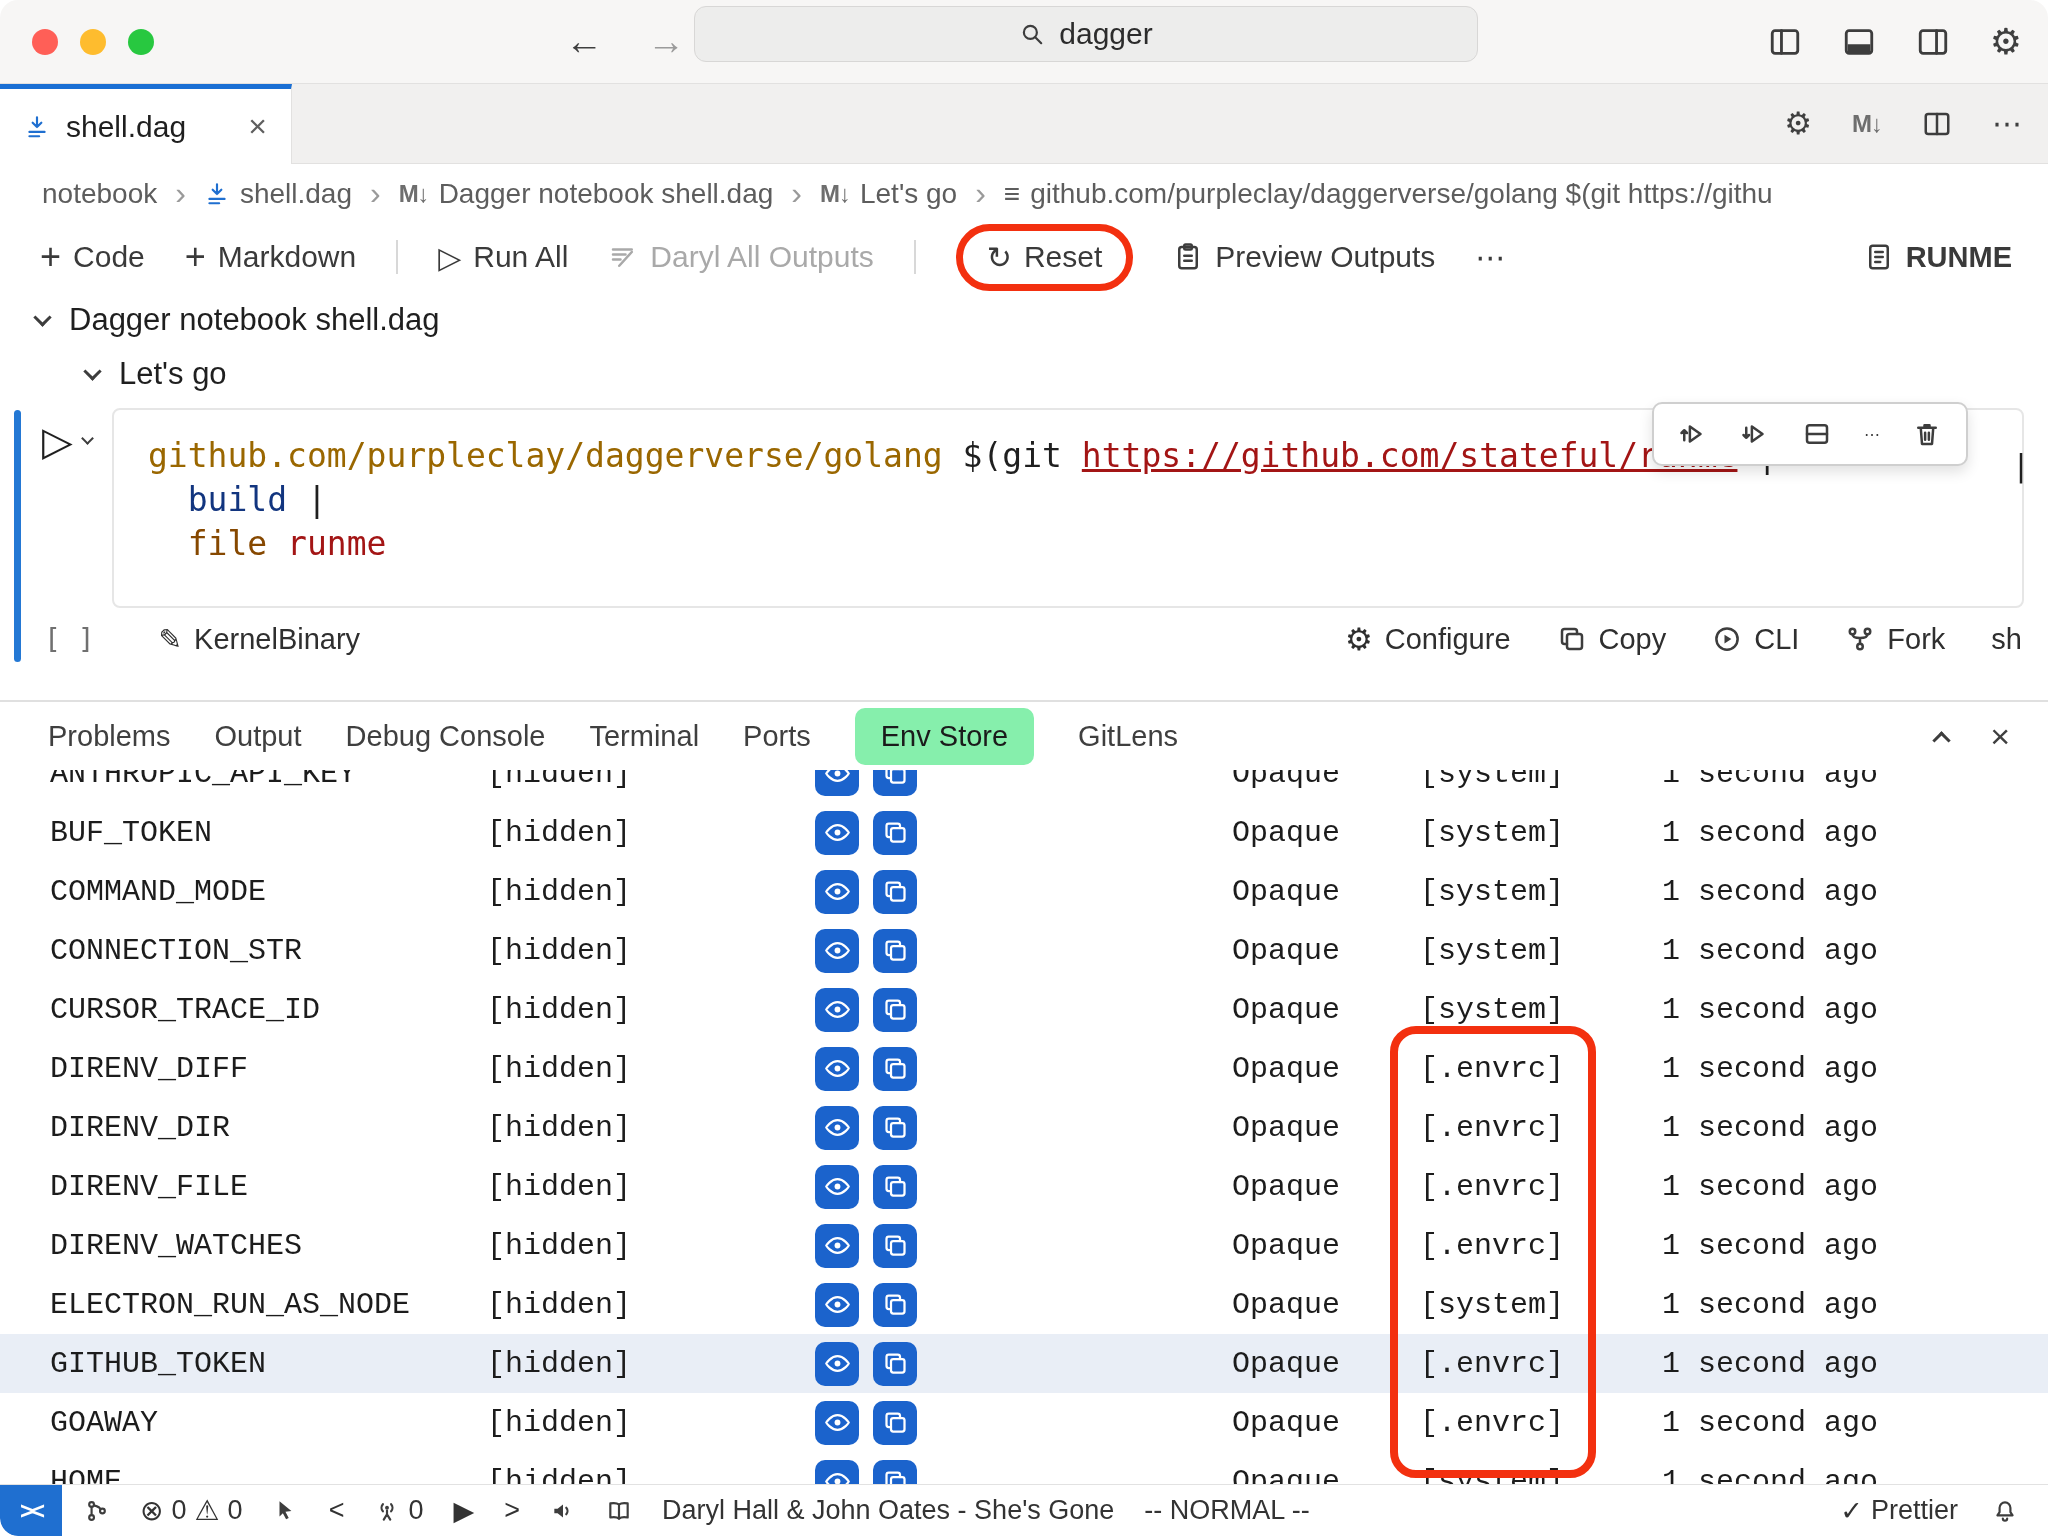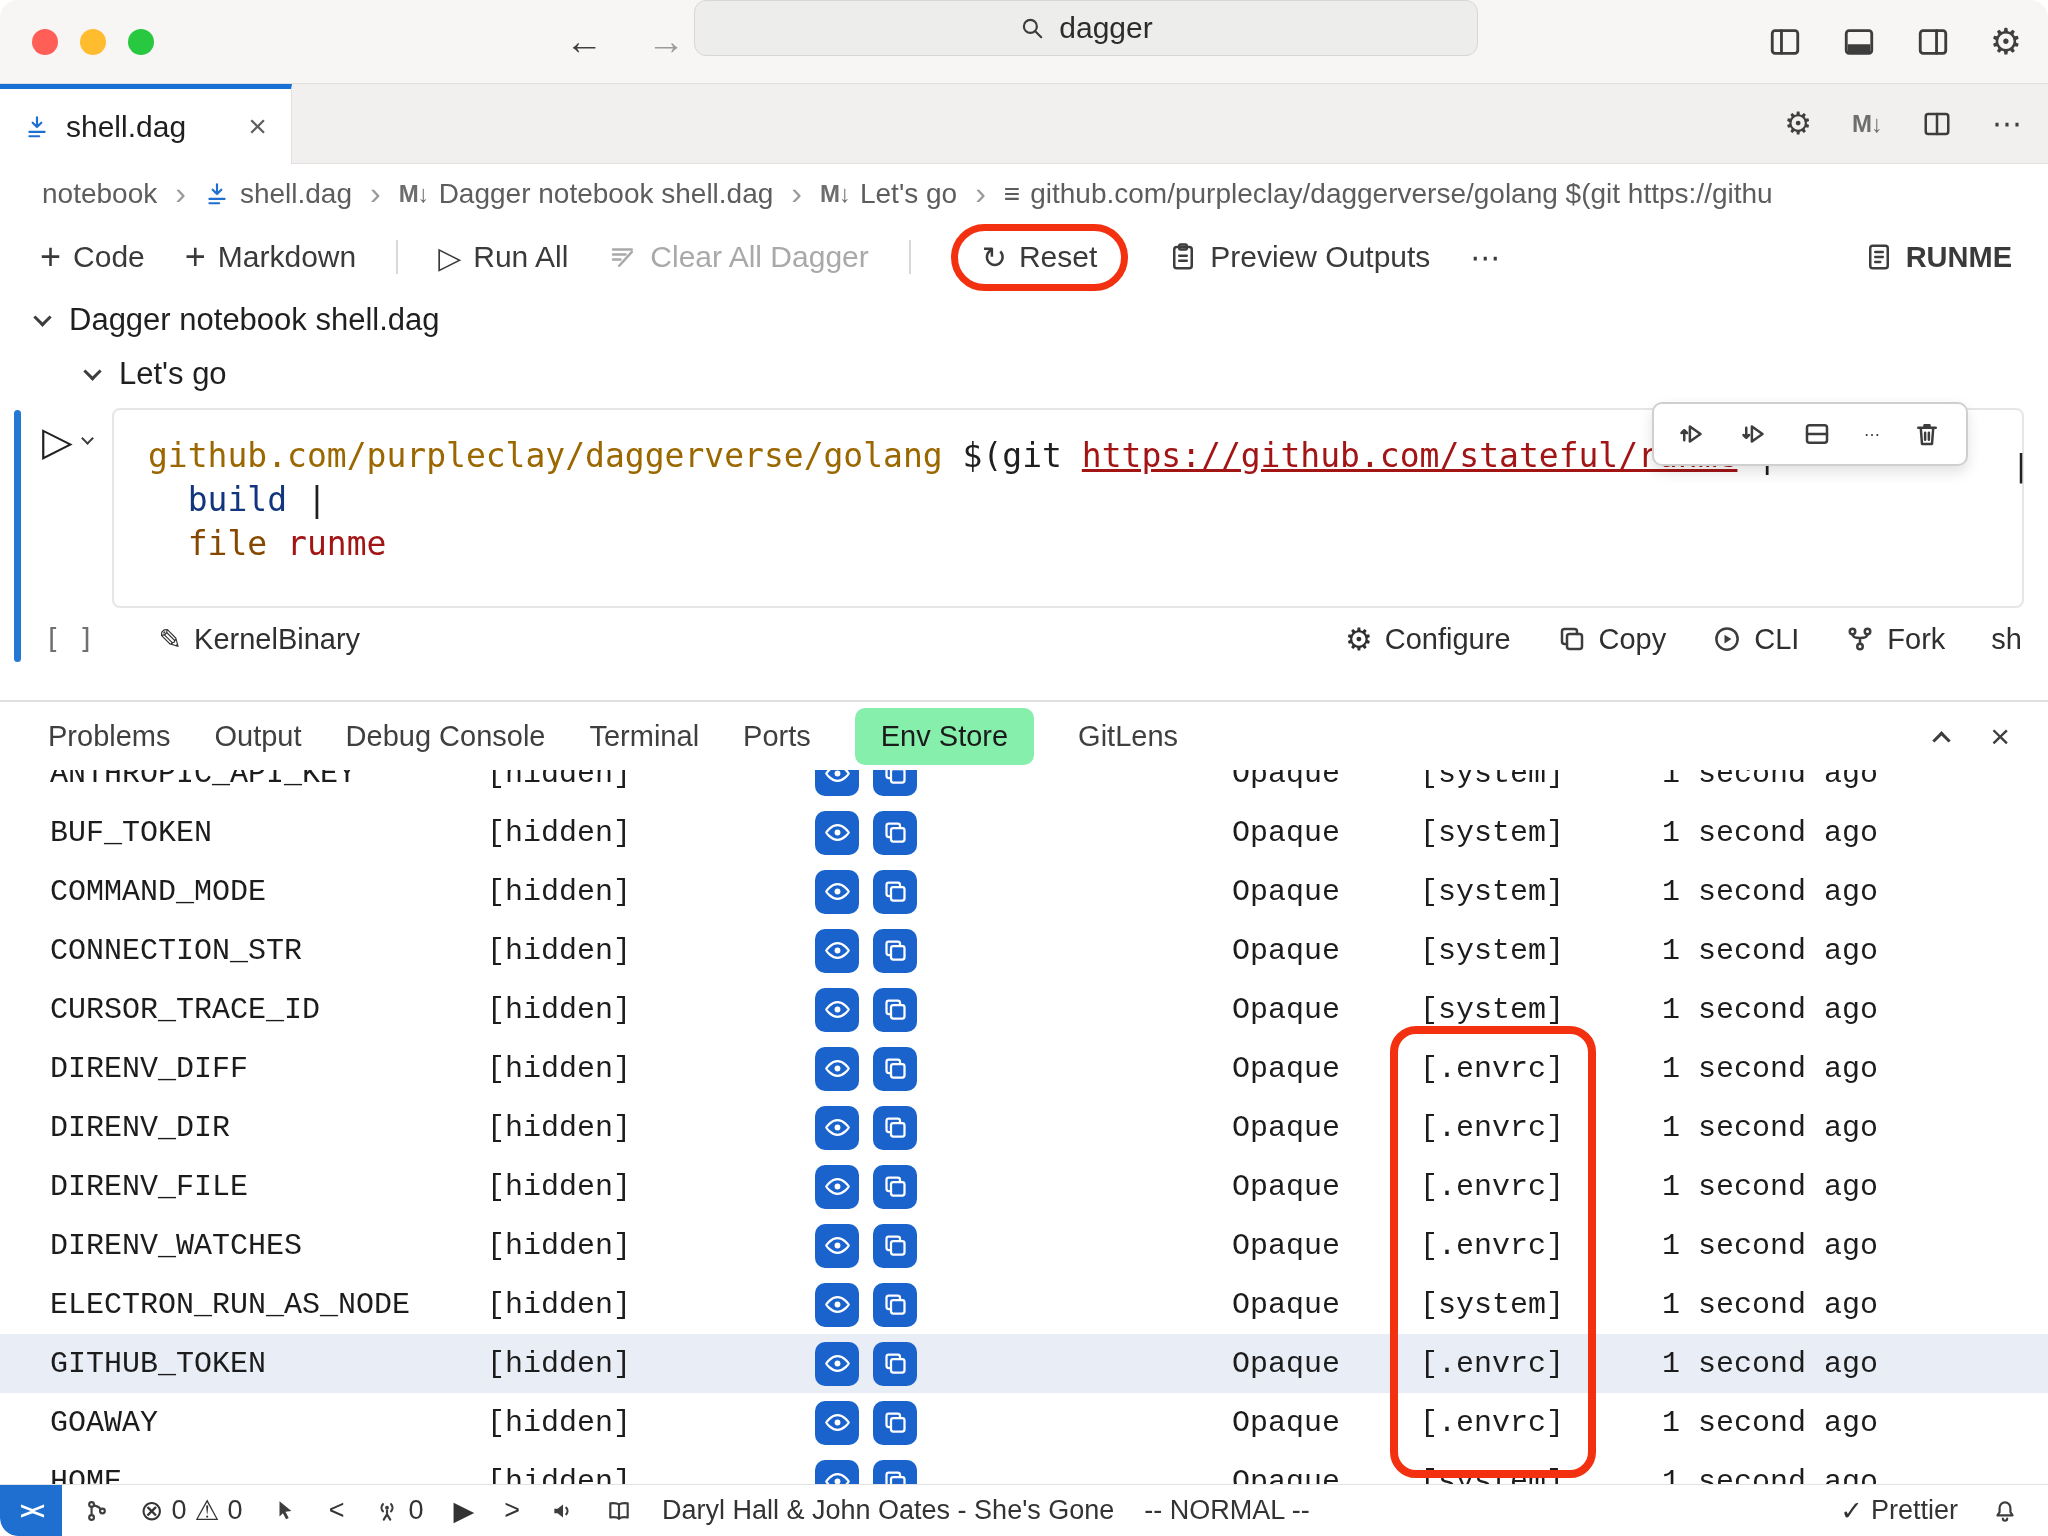--- a/index.html
+++ b/index.html
@@ -9,21 +9,21 @@
 
   
   .titlebar { position:absolute; top:0; left:0; right:0; height:84px; background:#f7f6f5;
               border-bottom:1px solid #e2e1e0; }
   .traffic { position:absolute; left:32px; top:0; height:100%; display:flex; align-items:center; gap:22px; }
   .tl { width:26px; height:26px; border-radius:50%; display:inline-block; }
   .tl.red{ background:#ff5f57; } .tl.yellow{ background:#febc2e; } .tl.green{ background:#28c840; }
   .nav-arrows { position:absolute; left:565px; top:0; height:100%; display:flex; align-items:center; gap:44px;
                 font-size:38px; color:#3f3f3f; }
   .nav-arrows .fwd { color:#9b9b9b; }
-  .search-field { position:absolute; left:694px; top:0; width:784px; height:56px; background:#ededec;
+  .search-field { position:absolute; left:694px; top:6px; width:784px; height:56px; background:#ededec;
                   border:1px solid #d8d7d6; border-radius:12px; display:flex; align-items:center;
                   justify-content:center; gap:14px; font-size:30px; color:#2c2c2c; }
   .win-icons { position:absolute; right:26px; top:0; height:100%; display:flex; align-items:center; gap:40px; color:#3f3f3f; }
 
   
   .tabbar { position:absolute; top:84px; left:0; right:0; height:80px; background:#f1f0ef; border-bottom:1px solid #e2e1e0; }
   .tab { position:absolute; left:0; top:0; width:292px; height:80px; background:#ffffff;
          border-top:5px solid #1a6fd4; border-right:1px solid #e2e1e0; display:flex; align-items:center;
          padding:0 24px; gap:16px; font-size:30px; }
   .tab .close { margin-left:auto; color:#5f5f5f; font-size:32px; cursor:pointer; }
@@ -227,21 +227,21 @@
     <span class="tb-div"></span>
     <span class="tb-item">
       <span>▷</span>
       <span>Run All</span>
     </span>
     <span class="tb-item disabled">
       <svg class="svgi" viewBox="0 0 24 24">
           <path d="M4 6h15M4 10h10M4 14h6"></path>
           <path d="M19 8L9 19"></path>
         </svg>
-      <span>Clear All Dagger</span>
+      <span>Daryl All Outputs</span>
     </span>
     <span class="tb-div"></span>
     <span class="annotation-oval">
       <span class="tb-item">
         <span>↻</span>
         <span>Reset</span>
       </span>
     </span>
     <span class="tb-item">
       <svg class="svgi" viewBox="0 0 24 24">

